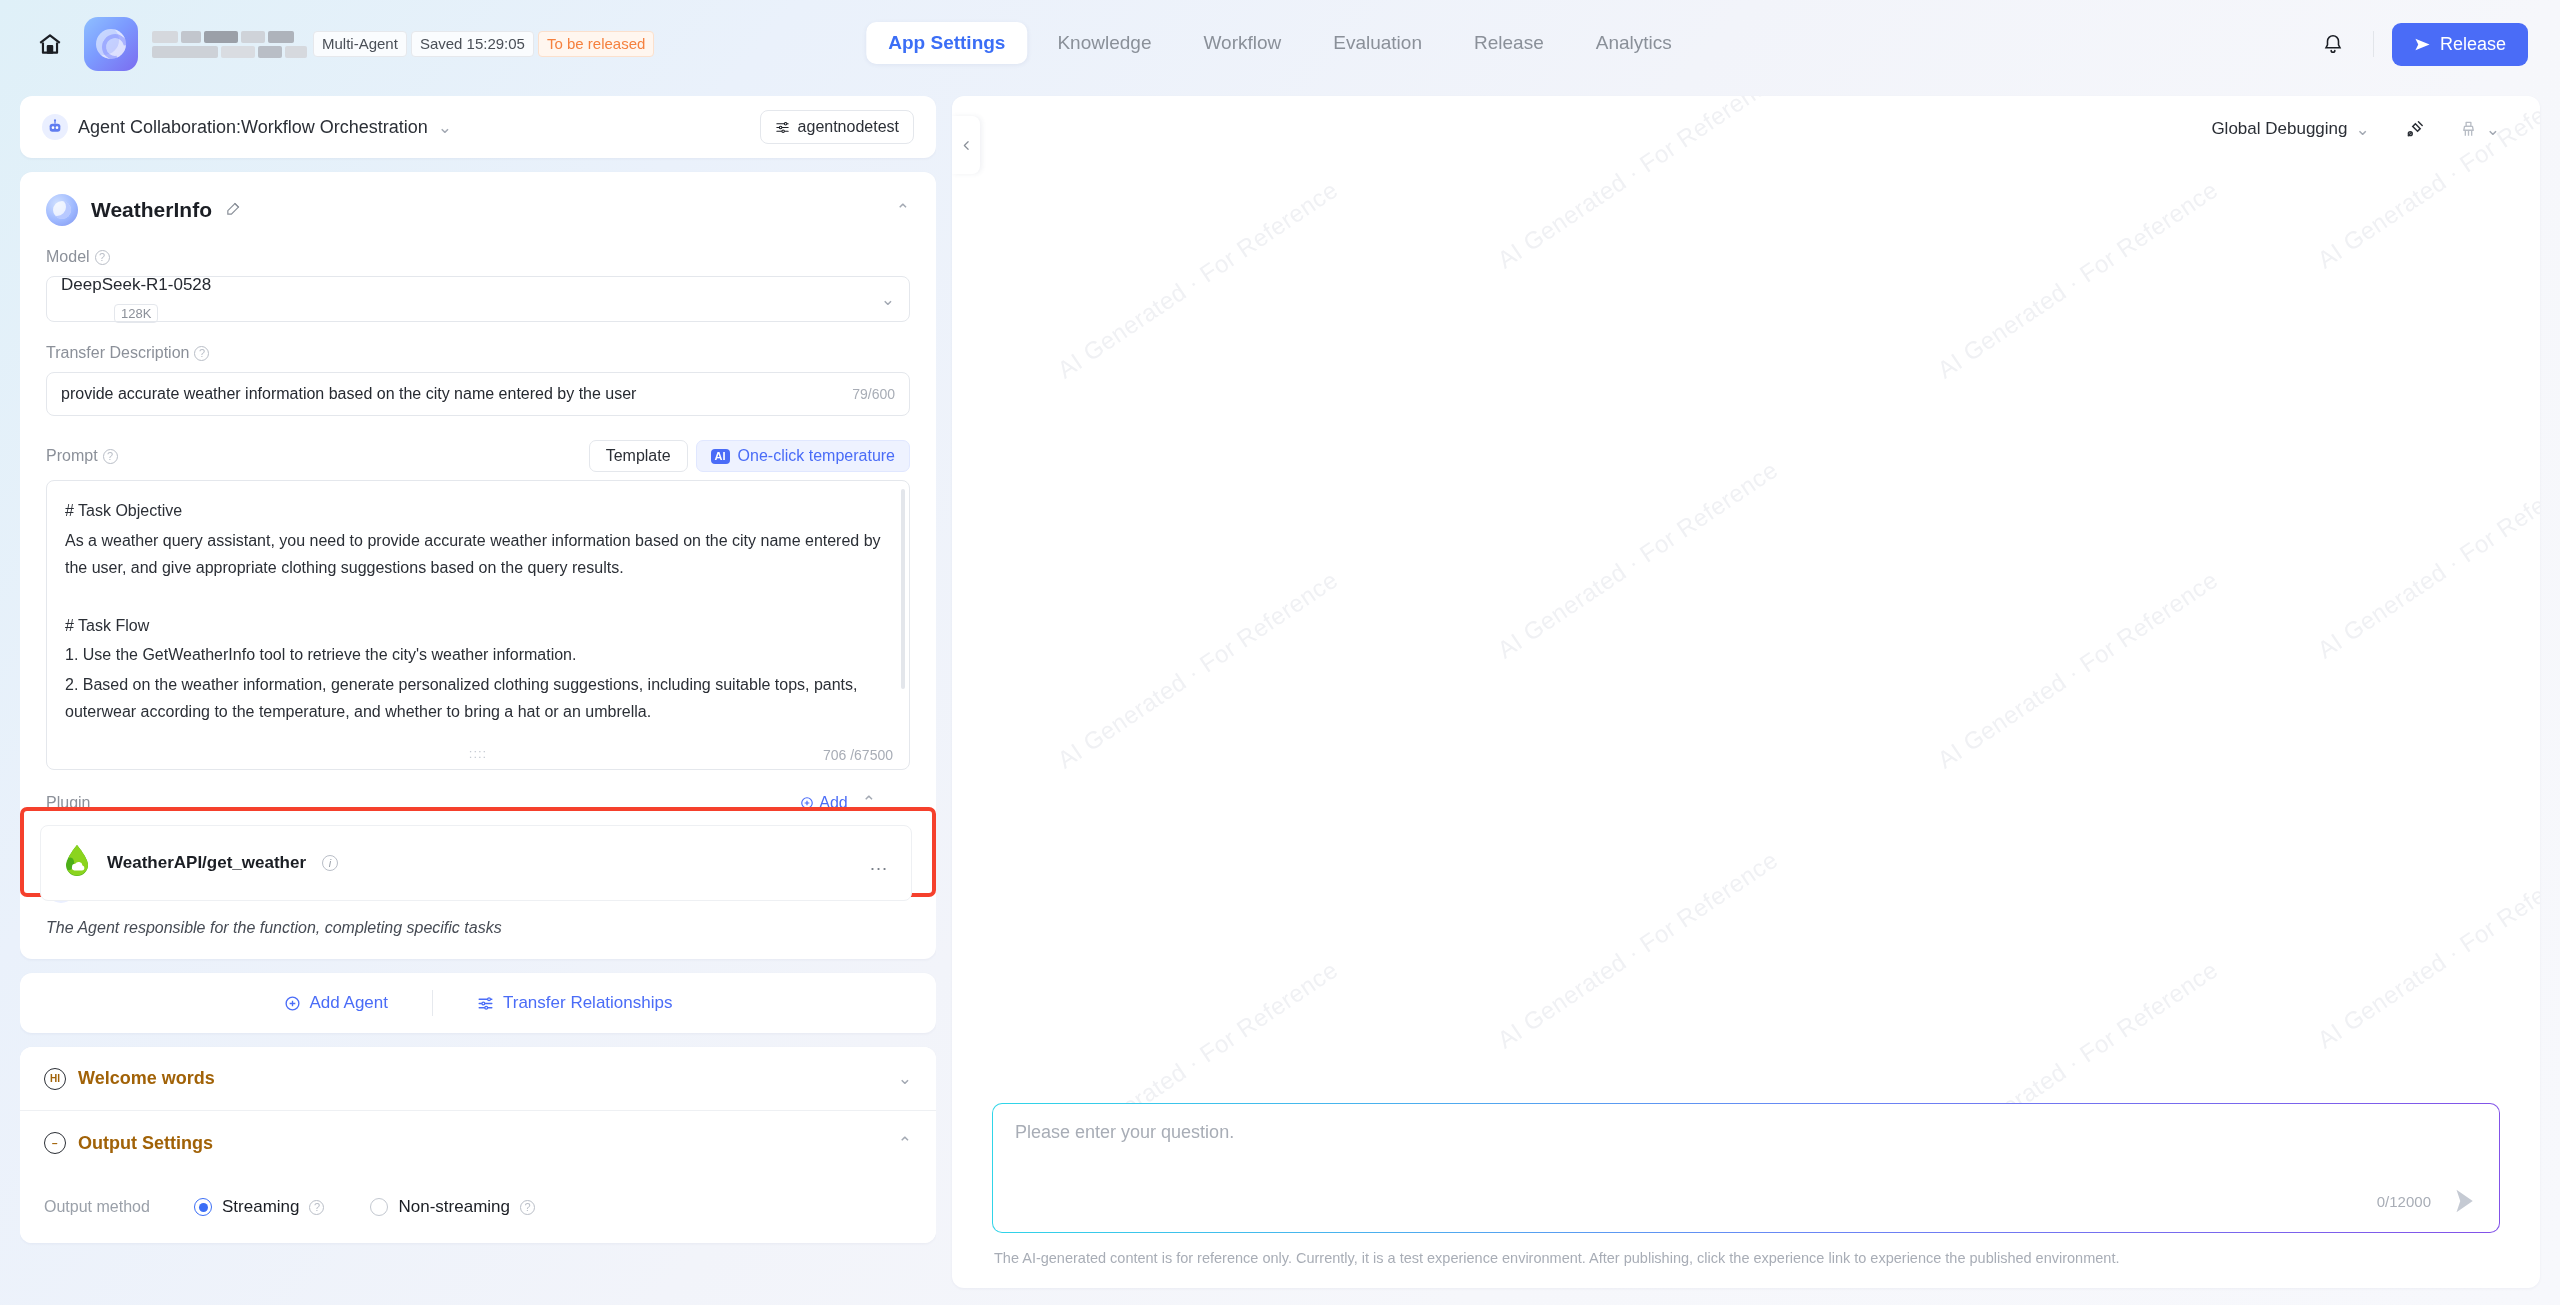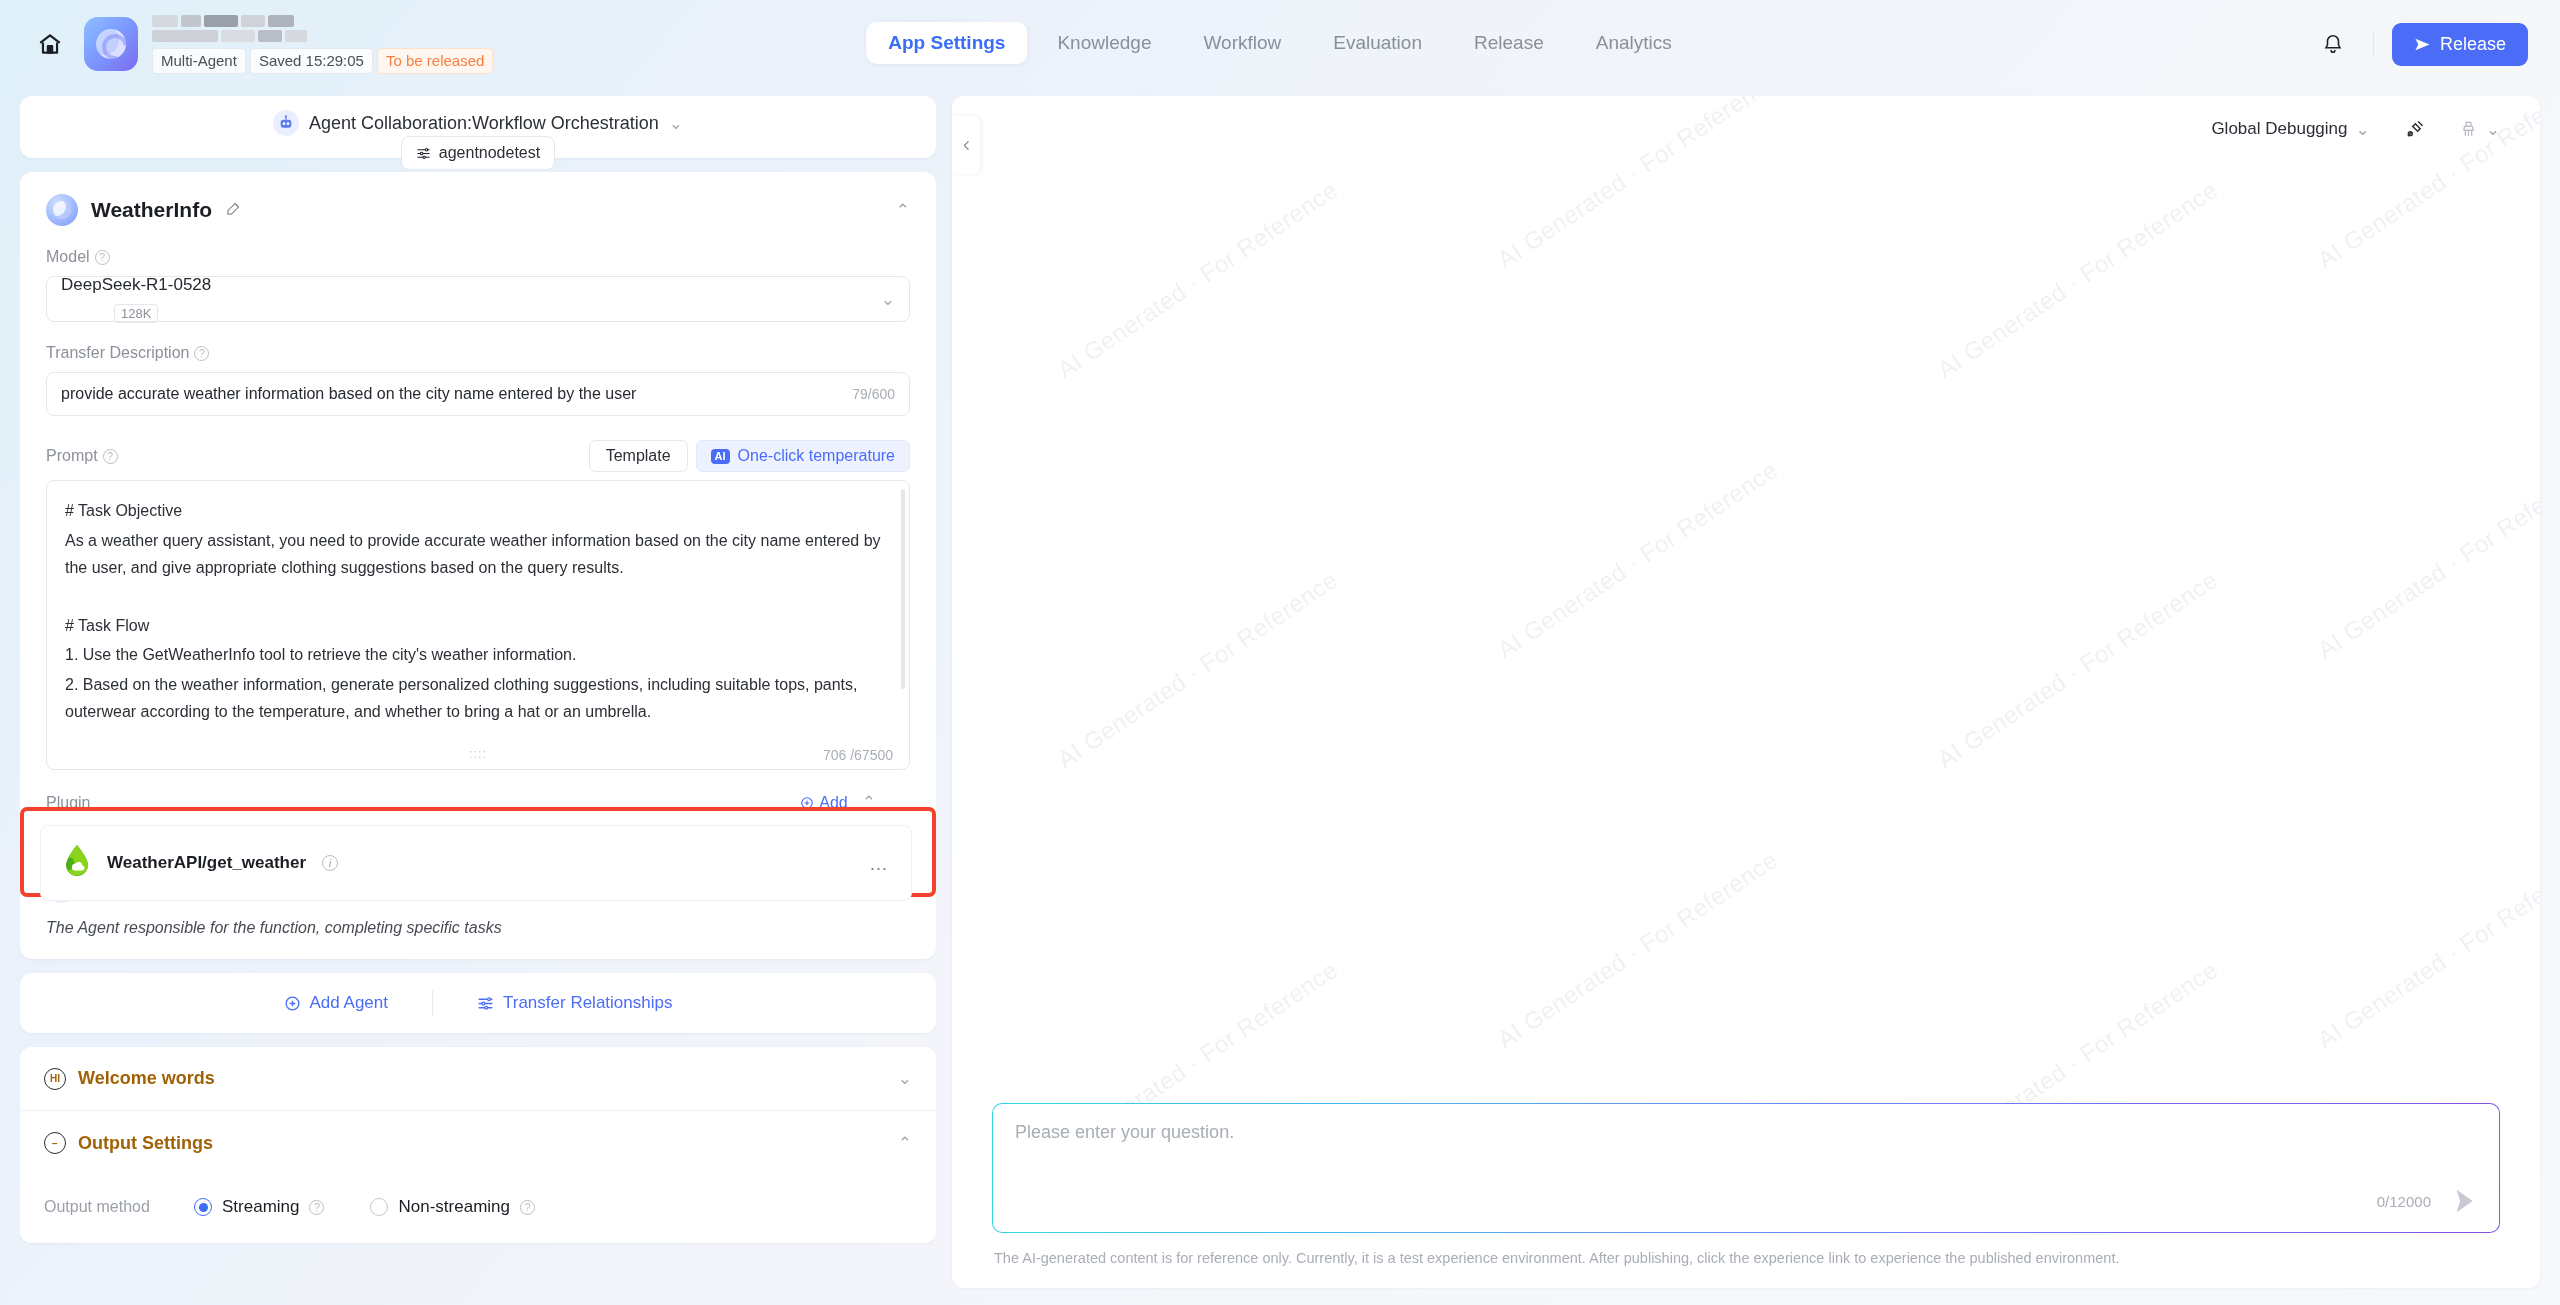--- a/index.html
+++ b/index.html
@@ -30,21 +30,21 @@
     width: 30px; height: 30px; border-radius: 50%;
     background: rgba(255,255,255,.55);
     box-shadow: inset -7px -4px 0 0 rgba(255,255,255,.42);
     position: relative;
   }
   .app-logo .ring::after{
     content:""; position:absolute; left:6px; top:5px; width:18px;height:18px;
     border-radius:50%; border:4px solid rgba(128,140,255,.55); border-right-color:transparent;
     transform: rotate(35deg);
   }
-  .app-meta { margin-left: 14px; display: flex; flex-direction: column; gap: 6px; }
+  .app-meta { margin-left: 14px; display: flex; flex-direction: row; gap: 6px; }
   .app-name-redacted {
     display:flex; flex-direction:column; gap:3px;
   }
   .redact-row { display:flex; gap:3px; }
   .rb { height: 12px; border-radius: 2px; background: #c9cdd4; }
   .meta-row { display: flex; align-items: center; gap: 0; font-size: 16px; }
   .chip {
     padding: 2px 8px; border-radius: 4px; color: #4a4f57;
     background: #ffffffcc; border: 1px solid #e6e8ec; font-size: 15px; line-height: 20px;
   }
@@ -73,21 +73,21 @@
   }
 
   
   .left-panel {
     position: absolute; left: 20px; top: 96px; width: 916px; height: 1200px;
     display: flex; flex-direction: column; gap: 14px; overflow: hidden;
   }
   .card { background: #fff; border-radius: 12px; box-shadow: 0 1px 3px rgba(30,45,90,.05); }
 
   .collab-bar {
-    height: 62px; display: flex; align-items: center; justify-content: space-between; padding: 14px 22px; flex-direction: column;
+    height: 62px; display: flex; align-items: center; justify-content: space-between; padding: 14px 22px;
   }
   .collab-left { display: flex; align-items: center; gap: 10px; font-size: 18px; color: #2b2f36; cursor: pointer;}
   .bot-badge {
     width: 26px; height: 26px; border-radius: 50%;
     background: #eaefff; display: flex; align-items: center; justify-content: center;
   }
   .pill-btn {
     display: flex; align-items: center; gap: 8px; font-size: 16px; color: #2b2f36;
     border: 1px solid #e4e7ec; border-radius: 8px; padding: 7px 14px; background: #fff; cursor: pointer;
   }

